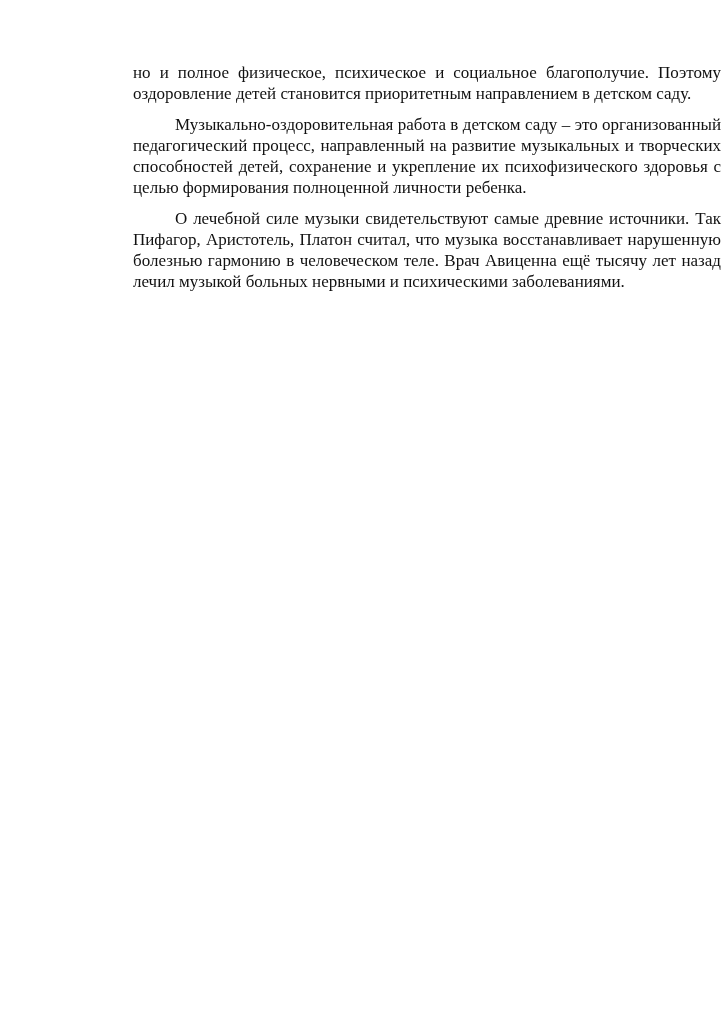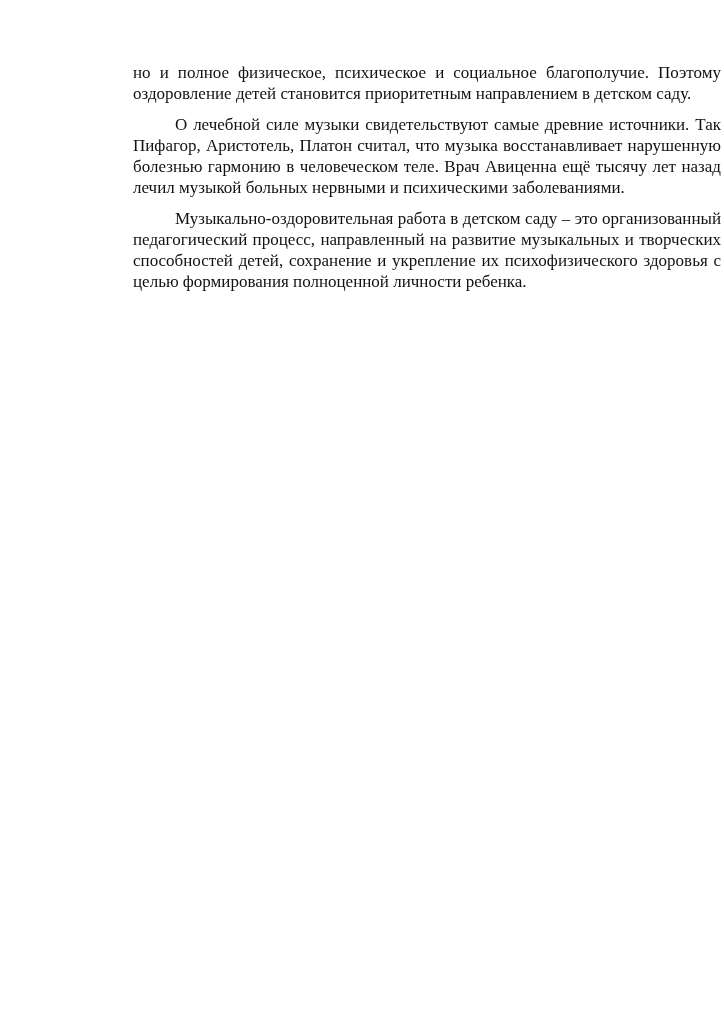--- a/index.html
+++ b/index.html
@@ -36,15 +36,15 @@
   }
   .para-centered {
     text-align: center;
   }
 </style>
 </head>
 <body>
 
 <div class="page">
   <p class="para-justified">но и полное физическое, психическое и социальное благополучие. Поэтому оздоровление детей становится приоритетным направлением в детском саду.</p>
+  <p class="para-justified para-indent">Музыкально-оздоровительная работа в детском саду – это организованный педагогический процесс, направленный на развитие музыкальных и творческих способностей детей, сохранение и укрепление их психофизического здоровья с целью формирования полноценной личности ребенка.</p>
   <p class="para-justified para-indent">О лечебной силе музыки свидетельствуют самые древние источники. Так Пифагор, Аристотель, Платон считал, что музыка восстанавливает нарушенную болезнью гармонию в человеческом теле. Врач Авиценна ещё тысячу лет назад лечил музыкой больных нервными и психическими заболеваниями.</p>
-  <p class="para-justified para-indent">Музыкально-оздоровительная работа в детском саду – это организованный педагогический процесс, направленный на развитие музыкальных и творческих способностей детей, сохранение и укрепление их психофизического здоровья с целью формирования полноценной личности ребенка.</p>
 </div>
 
 </body></html>

